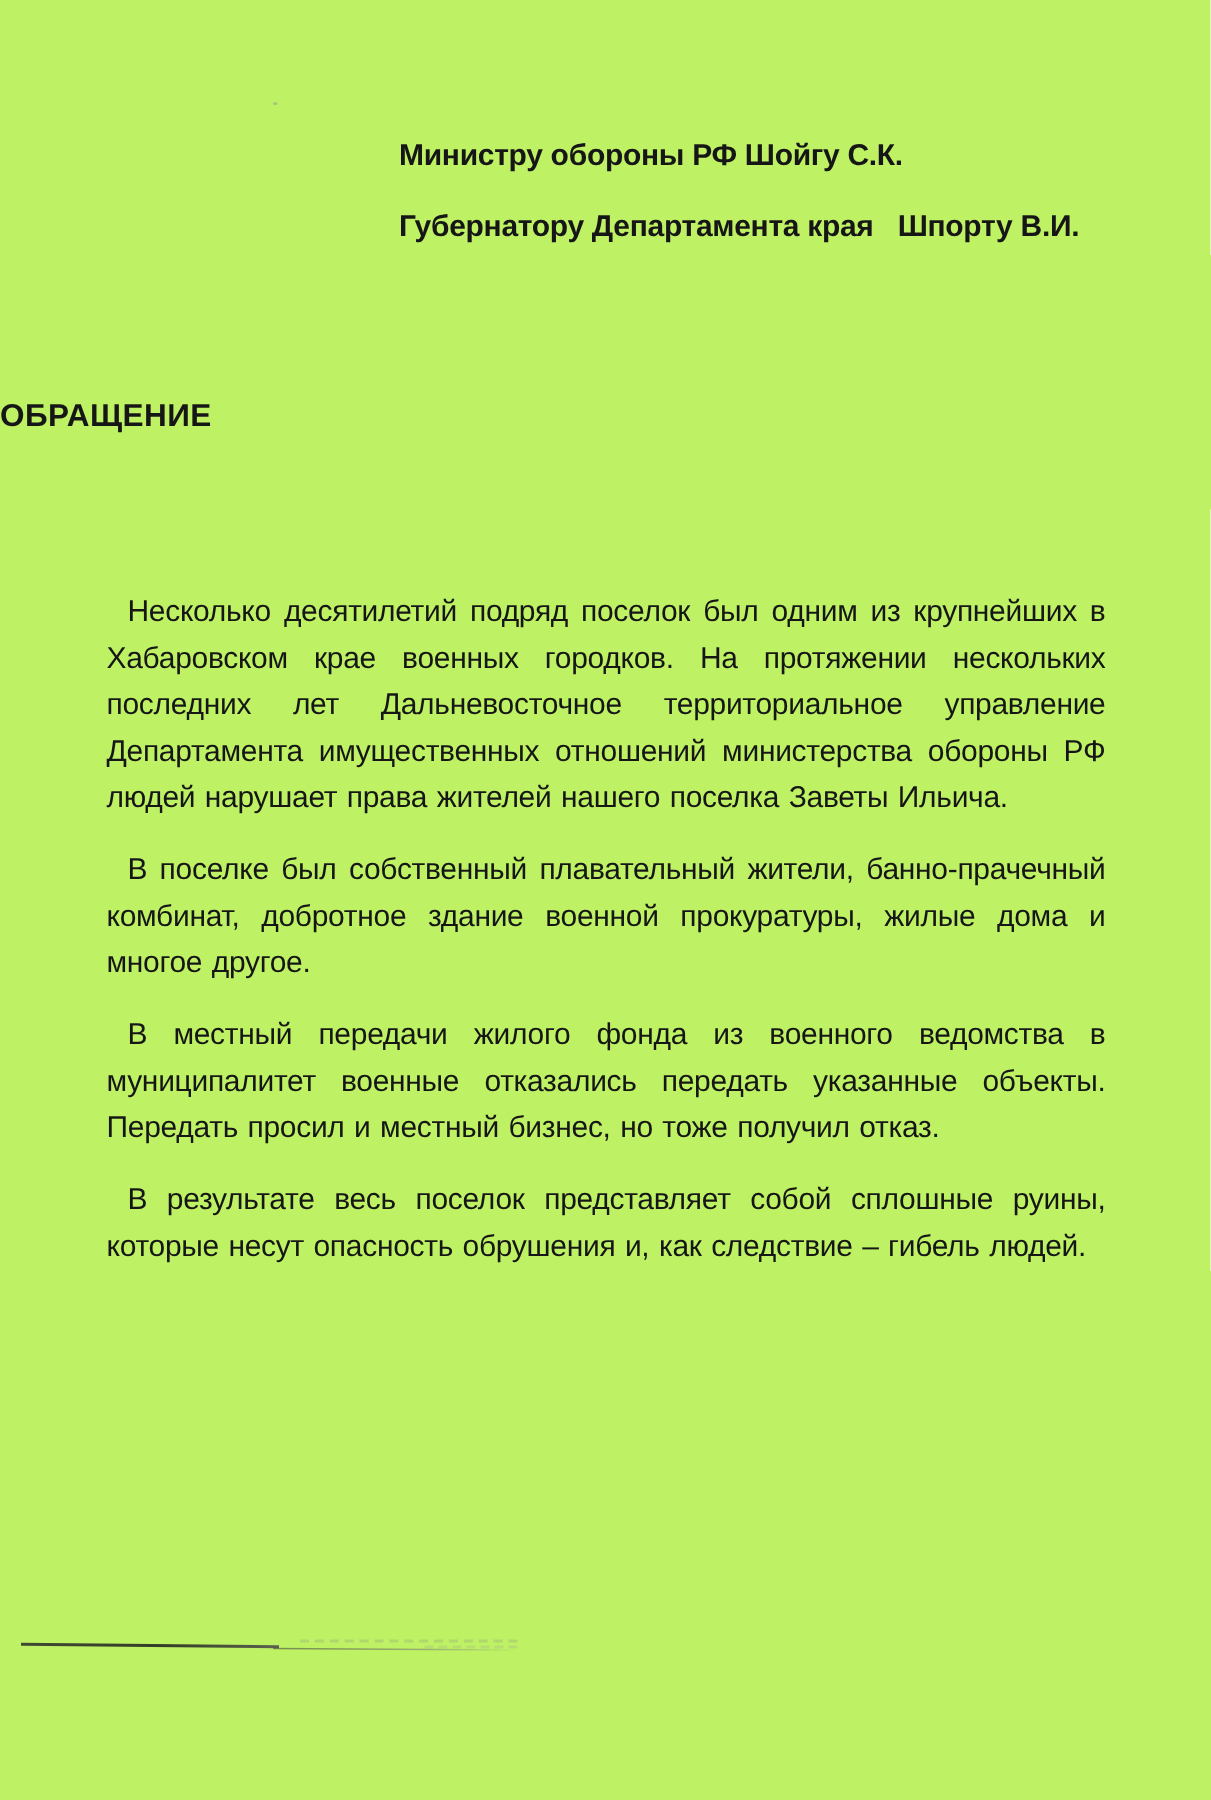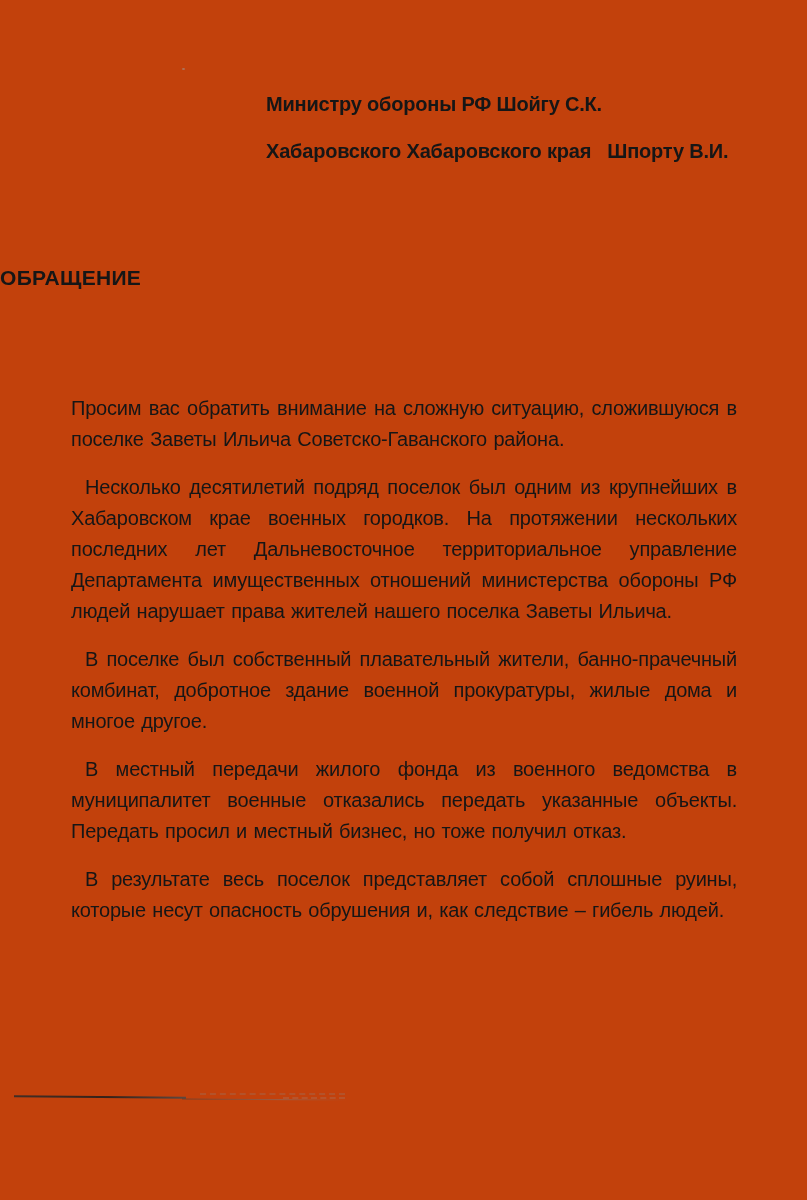--- a/index.html
+++ b/index.html
@@ -4,21 +4,21 @@
 <style>
   html, body {
     margin: 0;
     padding: 0;
     background: #ffffff;
   }
   .page {
     position: relative;
     width: 807px;
     height: 1200px;
-    background: #c2410c;
+    background: #bef264;
     overflow: hidden;
     font-family: "Liberation Sans", sans-serif;
     color: #161616;
   }
   .recipients {
     position: absolute;
     left: 266px;
     top: 92px;
   }
   .recipient-line {
@@ -107,27 +107,26 @@
 </style>
 </head>
 <body>
 
 <div class="page">
 
   <span class="artifact-dot"></span>
 
   <div class="recipients">
     <div class="recipient-line">Министру обороны РФ Шойгу С.К.</div>
-    <div class="recipient-line">Хабаровского Хабаровского края   Шпорту В.И.</div>
+    <div class="recipient-line">Губернатору Департамента края   Шпорту В.И.</div>
   </div>
 
   <div class="doc-title">ОБРАЩЕНИЕ</div>
 
   <div class="body-text">
-    <p>Просим вас обратить внимание на сложную ситуацию, сложившуюся в поселке Заветы Ильича Советско-Гаванского района.</p>
     <p class="indented">Несколько десятилетий подряд поселок был одним из крупнейших в Хабаровском крае военных городков. На протяжении нескольких последних лет Дальневосточное территориальное управление Департамента имущественных отношений министерства обороны РФ людей нарушает права жителей нашего поселка Заветы Ильича.</p>
     <p class="indented">В поселке был собственный плавательный жители, банно-прачечный комбинат, добротное здание военной прокуратуры, жилые дома и многое другое.</p>
     <p class="indented">В местный передачи жилого фонда из военного ведомства в муниципалитет военные отказались передать указанные объекты. Передать просил и местный бизнес, но тоже получил отказ.</p>
     <p class="indented">В результате весь поселок представляет собой сплошные руины, которые несут опасность обрушения и, как следствие – гибель людей.</p>
   </div>
 
   <div class="artifact-dashes-1"></div>
   <div class="artifact-dashes-2"></div>
   <div class="artifact-line-main"></div>
   <div class="artifact-line-mid"></div>

